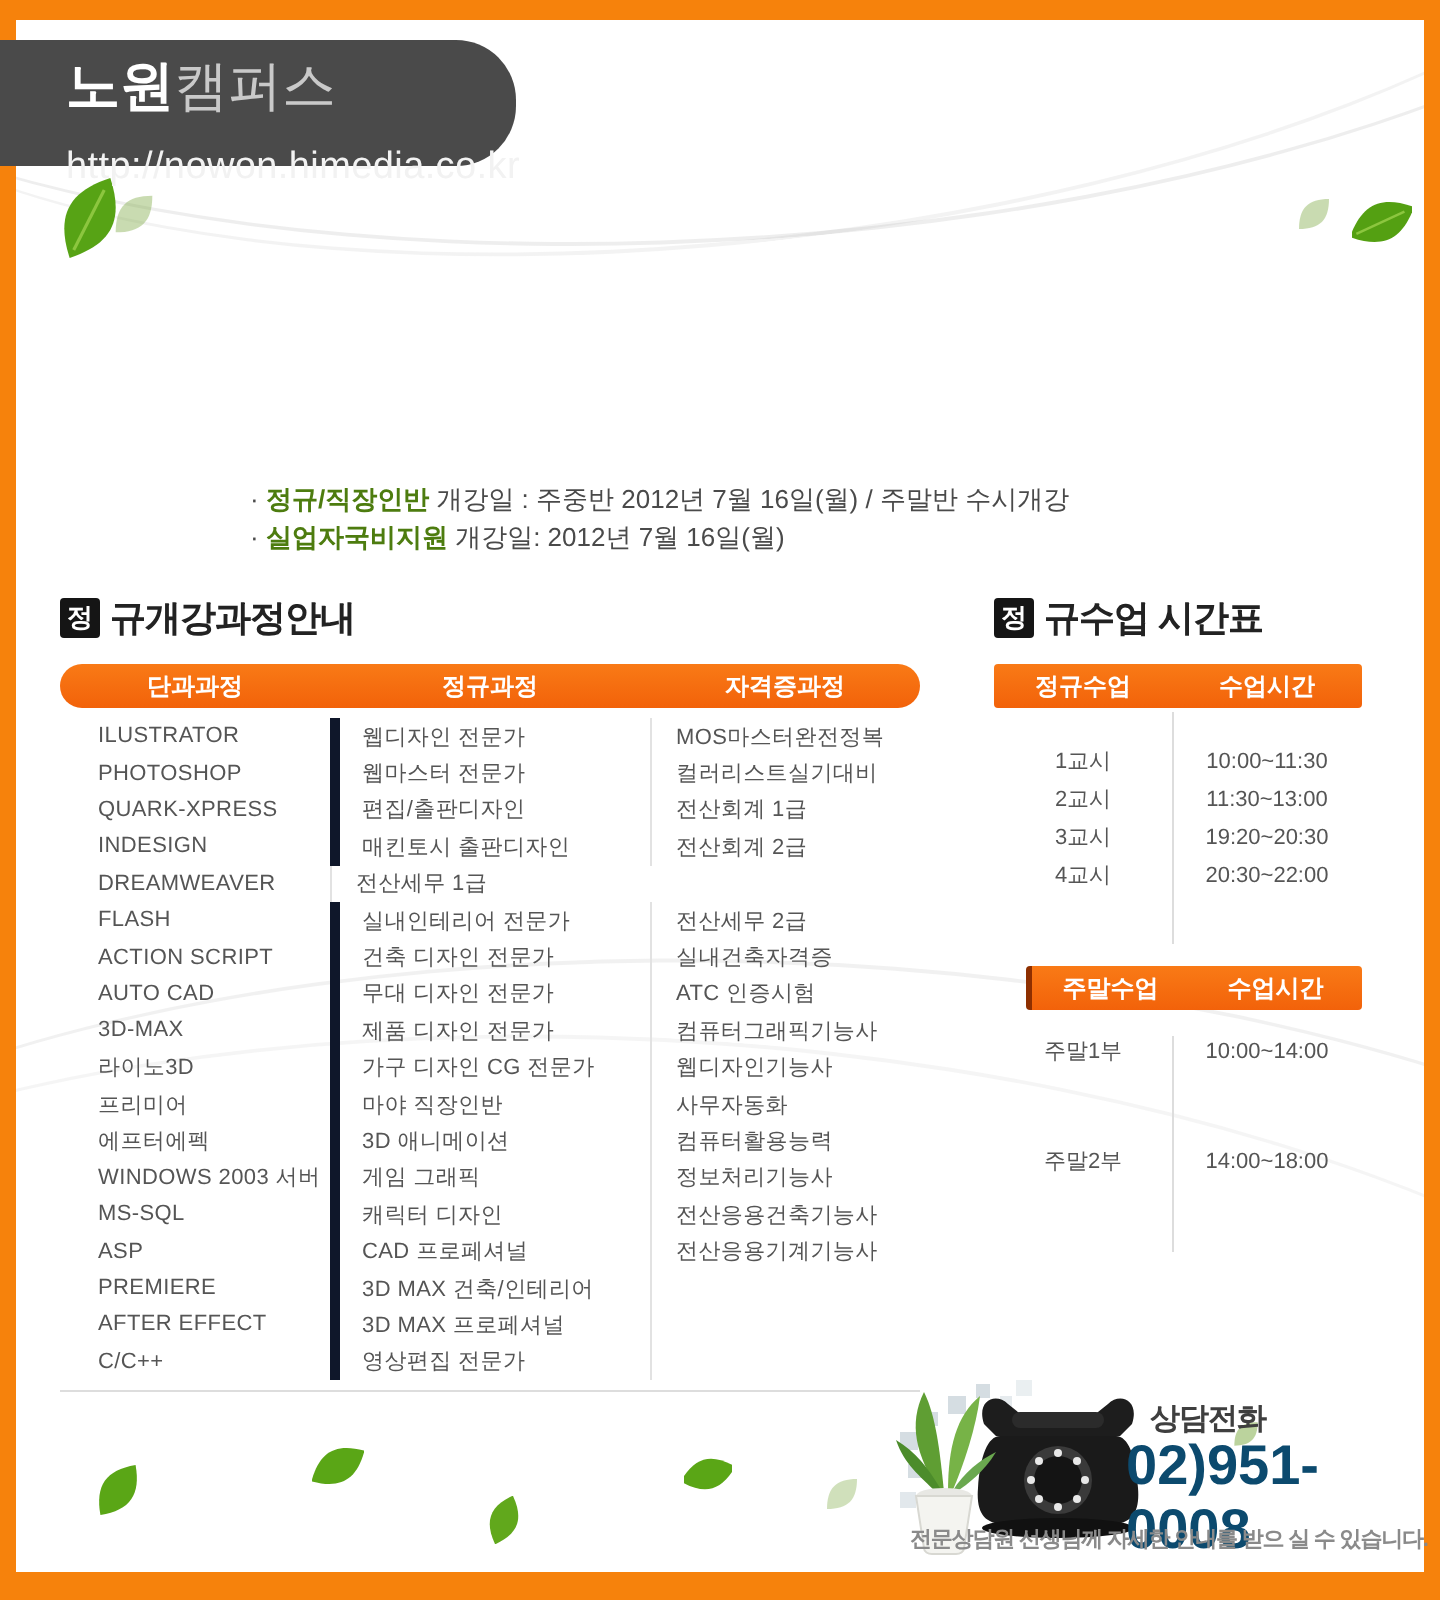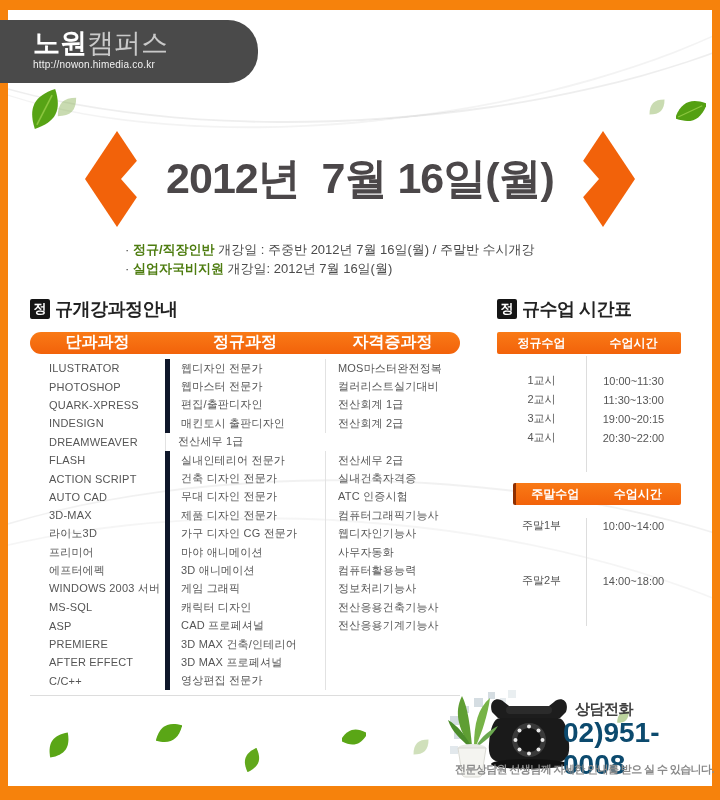--- a/index.html
+++ b/index.html
@@ -20,21 +20,21 @@
   .bar-left   { position:absolute; left:0; top:10px; width:8px; height:790px; background:#f6820c; }
   .bar-right  { position:absolute; right:0; top:10px; width:8px; height:790px; background:#f6820c; }
   .bar-bottom { position:absolute; left:0; bottom:0; width:720px; height:14px; background:#f6820c; z-index:6; }
 
   
   .badge { position:absolute; left:0; top:20px; width:258px; height:63px; background:#4a4a4a;
            border-radius:0 30px 30px 0; padding:9px 0 0 33px; z-index:5; }
   .brand { font-size:27px; line-height:28px; color:#fff; letter-spacing:0; }
   .brand .b1 { font-weight:bold; color:#ffffff; }
   .brand .b2 { font-weight:normal; color:#c9c9c9; }
-  .badge .url { font-size:10px; color:#f2f2f2; margin-top:2px; letter-spacing:.2px; }
+  .badge .url { font-size:19px; color:#f2f2f2; margin-top:16px; letter-spacing:.2px; }
 
   
   .leaf { position:absolute; pointer-events:none; }
 
   
   .banner { position:absolute; left:85px; top:127px; width:550px; height:104px;
             display:flex; align-items:center; justify-content:space-between; }
   .banner .title { font-size:43px; font-weight:bold; color:#4b4749; letter-spacing:-1px; white-space:pre; }
   .diamond { width:64px; height:100px; flex:0 0 auto; }
 
@@ -44,21 +44,21 @@
 
   
   .sec-head { display:flex; align-items:center; gap:5px; }
   .sec-badge { width:20px; height:20px; background:#151515; color:#fff; font-weight:bold; font-size:13px;
                display:flex; align-items:center; justify-content:center; border-radius:2px; }
   .sec-title { font-size:18px; font-weight:bold; color:#222; letter-spacing:-0.5px; }
 
   
   .courses { position:absolute; left:30px; top:297px; width:430px; }
   .col-bar { margin-top:11px; height:22px; background:linear-gradient(#f97a16,#f2620a); border-radius:11px;
-             display:flex; color:#fff; font-size:16px; font-weight:bold; }
+             display:flex; align-items:center; color:#fff; font-size:12px; font-weight:bold; }
   .col-bar .ch { text-align:center; }
   .courses .ch.w1 { width:135px; } .courses .ch.w2 { width:160px; } .courses .ch.w3 { width:135px; }
 
   .courses-rows { margin-top:5px; border-bottom:1px solid #ddd; padding-bottom:5px; }
   .crow { display:flex; height:18.4px; align-items:center; }
   .ccell { font-size:11px; color:#555; letter-spacing:.2px; overflow:hidden; white-space:nowrap; }
   .ccell.c0 { width:135px; padding-left:19px; }
   .ccell.c1 { width:160px; padding-left:11px; border-left:5px solid #0f172a; height:100%; display:flex; align-items:center; }
   .ccell.c2 { width:135px; padding-left:12px; border-left:1px solid #e2e2e2; height:100%; display:flex; align-items:center; }
 
@@ -136,31 +136,20 @@
   <svg class="leaf" style="left:342px; top:724px; width:24px; height:26px;" viewBox="0 0 24 24">
       <path d="M2,22 C2,8 8,2 22,2 C22,16 16,22 2,22 Z" fill="#5aa616" transform="rotate(30 12 12)"></path>
     </svg>
   <svg class="leaf" style="left:412px; top:738px; width:18px; height:18px; opacity:.35;" viewBox="0 0 24 24">
       <path d="M2,22 C2,8 8,2 22,2 C22,16 16,22 2,22 Z" fill="#7aa83e"></path>
     </svg>
   <svg class="leaf" style="left:616px; top:710px; width:14px; height:14px; opacity:.5;" viewBox="0 0 24 24">
       <path d="M2,22 C2,8 8,2 22,2 C22,16 16,22 2,22 Z" fill="#7aa83e"></path>
     </svg>
 
-  <div class="banner">
-    <svg class="diamond" viewBox="0 0 64 100">
-      <polygon points="32,2 64,50 32,98 0,50" fill="#f2620a"></polygon>
-      <polygon points="64,18 96,50 64,82 36,50" fill="#ffffff"></polygon>
-    </svg>
-    <div class="title">2012년  7월 16일(월)</div>
-    <svg class="diamond" viewBox="0 0 64 100">
-      <polygon points="32,2 64,50 32,98 0,50" fill="#f2620a"></polygon>
-      <polygon points="0,18 28,50 0,82 -32,50" fill="#ffffff"></polygon>
-    </svg>
-  </div>
 
   <div class="intro">
     <div><span>· </span><b>정규/직장인반</b><span> 개강일 :  주중반 2012년 7월 16일(월)  /  주말반 수시개강</span></div>
     <div><span>· </span><b>실업자국비지원</b><span> 개강일:  2012년 7월 16일(월)</span></div>
   </div>
 
   <div class="courses">
     <div class="sec-head">
       <span class="sec-badge">정</span>
       <span class="sec-title">규개강과정안내</span>
@@ -215,21 +204,21 @@
           <div class="ccell c1">제품 디자인 전문가</div>
           <div class="ccell c2">컴퓨터그래픽기능사</div>
         </div>
         <div class="crow">
           <div class="ccell c0">라이노3D</div>
           <div class="ccell c1">가구 디자인 CG 전문가</div>
           <div class="ccell c2">웹디자인기능사</div>
         </div>
         <div class="crow">
           <div class="ccell c0">프리미어</div>
-          <div class="ccell c1">마야 애니메이션</div>
+          <div class="ccell c1">마야 직장인반</div>
           <div class="ccell c2">사무자동화</div>
         </div>
         <div class="crow">
           <div class="ccell c0">에프터에펙</div>
           <div class="ccell c1">3D 애니메이션</div>
           <div class="ccell c2">컴퓨터활용능력</div>
         </div>
         <div class="crow">
           <div class="ccell c0">WINDOWS 2003 서버</div>
           <div class="ccell c1">게임 그래픽</div>
@@ -276,21 +265,21 @@
         <div class="t-row">
           <div class="t-cell t1">1교시</div>
           <div class="t-cell t2">10:00~11:30</div>
         </div>
         <div class="t-row">
           <div class="t-cell t1">2교시</div>
           <div class="t-cell t2">11:30~13:00</div>
         </div>
         <div class="t-row">
           <div class="t-cell t1">3교시</div>
-          <div class="t-cell t2">19:00~20:15</div>
+          <div class="t-cell t2">19:20~20:30</div>
         </div>
         <div class="t-row">
           <div class="t-cell t1">4교시</div>
           <div class="t-cell t2">20:30~22:00</div>
         </div>
       </div>
     <div class="tt-bar weekend-bar">
       <div class="ch t1">주말수업</div>
       <div class="ch t2">수업시간</div>
     </div>

